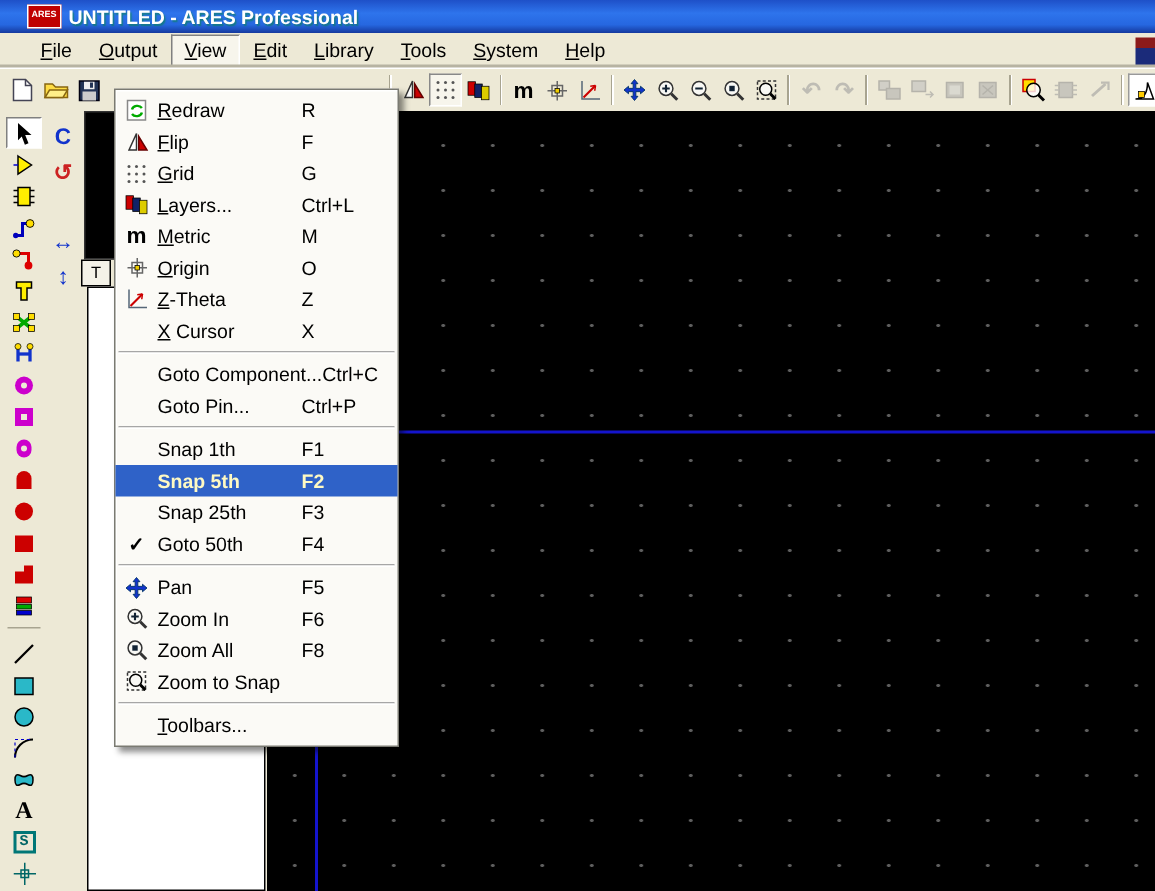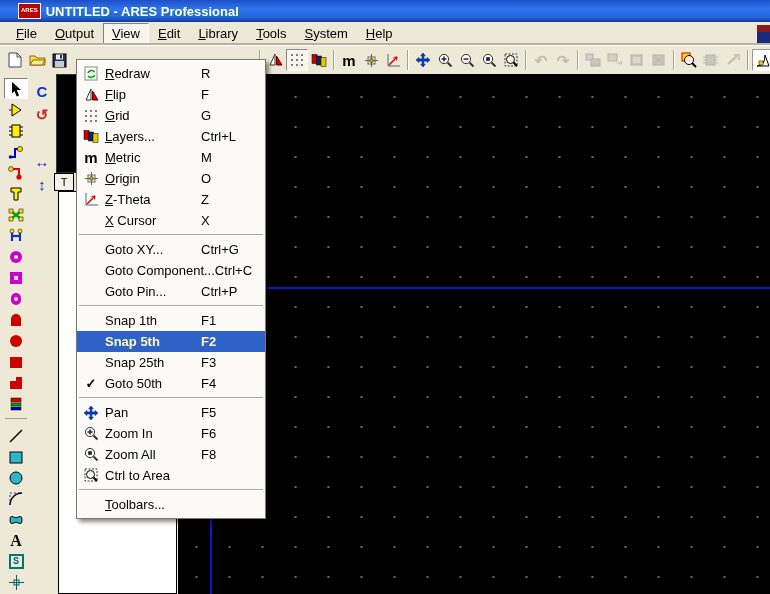--- a/index.html
+++ b/index.html
@@ -8,21 +8,21 @@
           font-size:13px;color:#000;}
   
   .titlebar{position:absolute;left:0;top:0;width:770px;height:22px;
     background:linear-gradient(180deg,#1E50C8 0%,#2E74EC 40%,#2667E0 75%,#15399E 100%);
     display:flex;align-items:center;padding-left:18px;box-sizing:border-box;}
   .logo{display:inline-block;background:#C00000;color:#fff;font-weight:bold;font-size:6px;
     line-height:13px;height:14px;padding:0 2px;border:1px solid #fff;margin-right:5px;letter-spacing:0;}
   .title{color:#fff;font-weight:bold;font-size:13px;text-shadow:1px 1px 1px #0838;}
   
   .menubar{position:absolute;left:0;top:22px;width:770px;height:23px;display:flex;align-items:center;
-    padding-left:7px;box-sizing:border-box;}
+    padding-left:18px;box-sizing:border-box;}
   .mbitem{padding:2px 8px 3px 8px;border:1px solid transparent;}
   .mbitem u{text-decoration:underline;}
   .mbitem.pressed{background:#F7F5EC;border-color:#808080 #FFFFFF #FFFFFF #808080;}
   .patch-red{position:absolute;right:0;top:25px;width:13px;height:7px;background:#8B1A1A;}
   .patch-navy{position:absolute;right:0;top:32px;width:13px;height:13px;background:#1B2B7A;}
   
   .toolbar{position:absolute;left:0;top:45px;width:770px;height:29px;border-top:1px solid #FFFFFF;
     box-shadow:0 -2px 0 #B7B3A2;display:flex;align-items:center;padding-left:4px;box-sizing:border-box;}
   .tbtn{width:22px;height:22px;display:inline-flex;align-items:center;justify-content:center;
     border:1px solid transparent;box-sizing:border-box;flex:none;}
@@ -523,25 +523,20 @@
         </span>
         <span class="lbl" data-name="menu-item-label"><u>Z</u>-Theta</span>
         <span class="sc" data-name="menu-item-shortcut">Z</span>
       </div>
       <div class="mi" data-name="menu-item-x-cursor">
         <span class="ic" data-name="menu-item-icon-empty"></span>
         <span class="lbl" data-name="menu-item-label"><u>X</u> Cursor</span>
         <span class="sc" data-name="menu-item-shortcut">X</span>
       </div>
       <div class="msep" data-name="menu-separator"></div>
-      <div class="mi" data-name="menu-item-goto-xy">
-        <span class="ic" data-name="menu-item-icon-empty"></span>
-        <span class="lbl" data-name="menu-item-label">Goto XY...</span>
-        <span class="sc" data-name="menu-item-shortcut">Ctrl+G</span>
-      </div>
       <div class="mi" data-name="menu-item-goto-component">
         <span class="ic" data-name="menu-item-icon-empty"></span>
         <span class="lbl" data-name="menu-item-label">Goto Component...</span>
         <span class="sc" data-name="menu-item-shortcut">Ctrl+C</span>
       </div>
       <div class="mi" data-name="menu-item-goto-pin">
         <span class="ic" data-name="menu-item-icon-empty"></span>
         <span class="lbl" data-name="menu-item-label">Goto Pin...</span>
         <span class="sc" data-name="menu-item-shortcut">Ctrl+P</span>
       </div>
@@ -602,21 +597,21 @@
         <span class="sc" data-name="menu-item-shortcut">F8</span>
       </div>
       <div class="mi" data-name="menu-item-zoom-to-area">
         <span class="ic" data-name="zoom-area-icon">
           <svg width="15" height="15">
             <rect x="1" y="1" width="12" height="12" fill="none" stroke="#333" stroke-dasharray="2 1.5"></rect>
             <circle cx="6.5" cy="6.5" r="4" fill="#F8F8F4" stroke="#000"></circle>
             <line x1="9.5" y1="9.5" x2="13" y2="13" stroke="#000" stroke-width="2"></line>
           </svg>
         </span>
-        <span class="lbl" data-name="menu-item-label">Ctrl to Area</span>
+        <span class="lbl" data-name="menu-item-label">Zoom to Snap</span>
         <span class="sc" data-name="menu-item-shortcut"></span>
       </div>
       <div class="msep" data-name="menu-separator"></div>
       <div class="mi" data-name="menu-item-toolbars">
         <span class="ic" data-name="menu-item-icon-empty"></span>
         <span class="lbl" data-name="menu-item-label"><u>T</u>oolbars...</span>
         <span class="sc" data-name="menu-item-shortcut"></span>
       </div>
     </div>
 </div>

